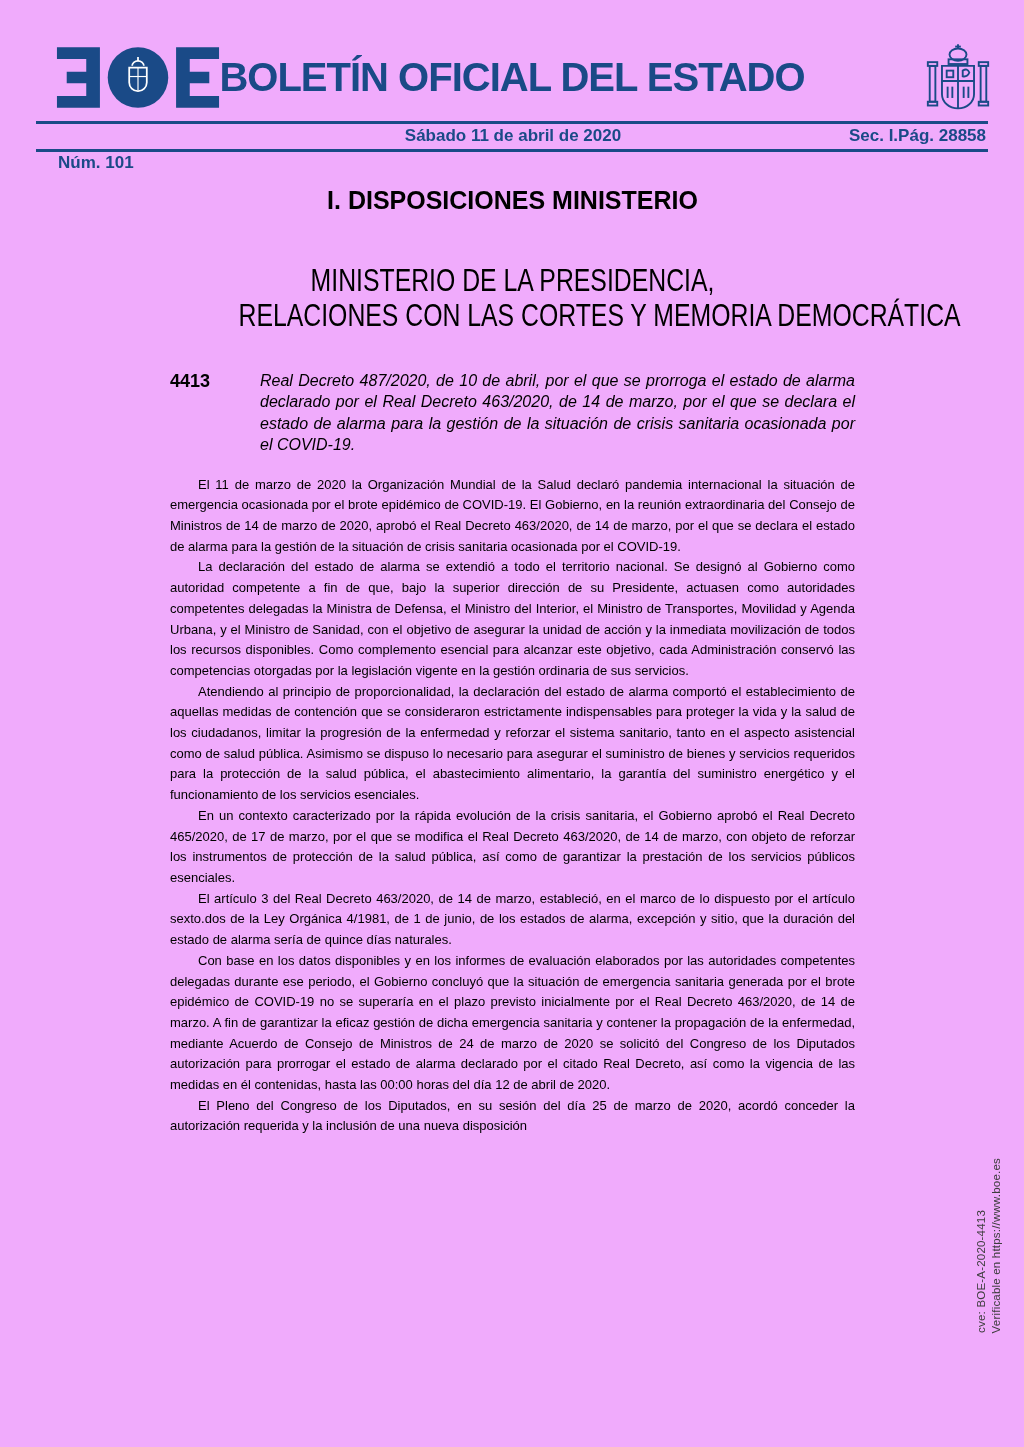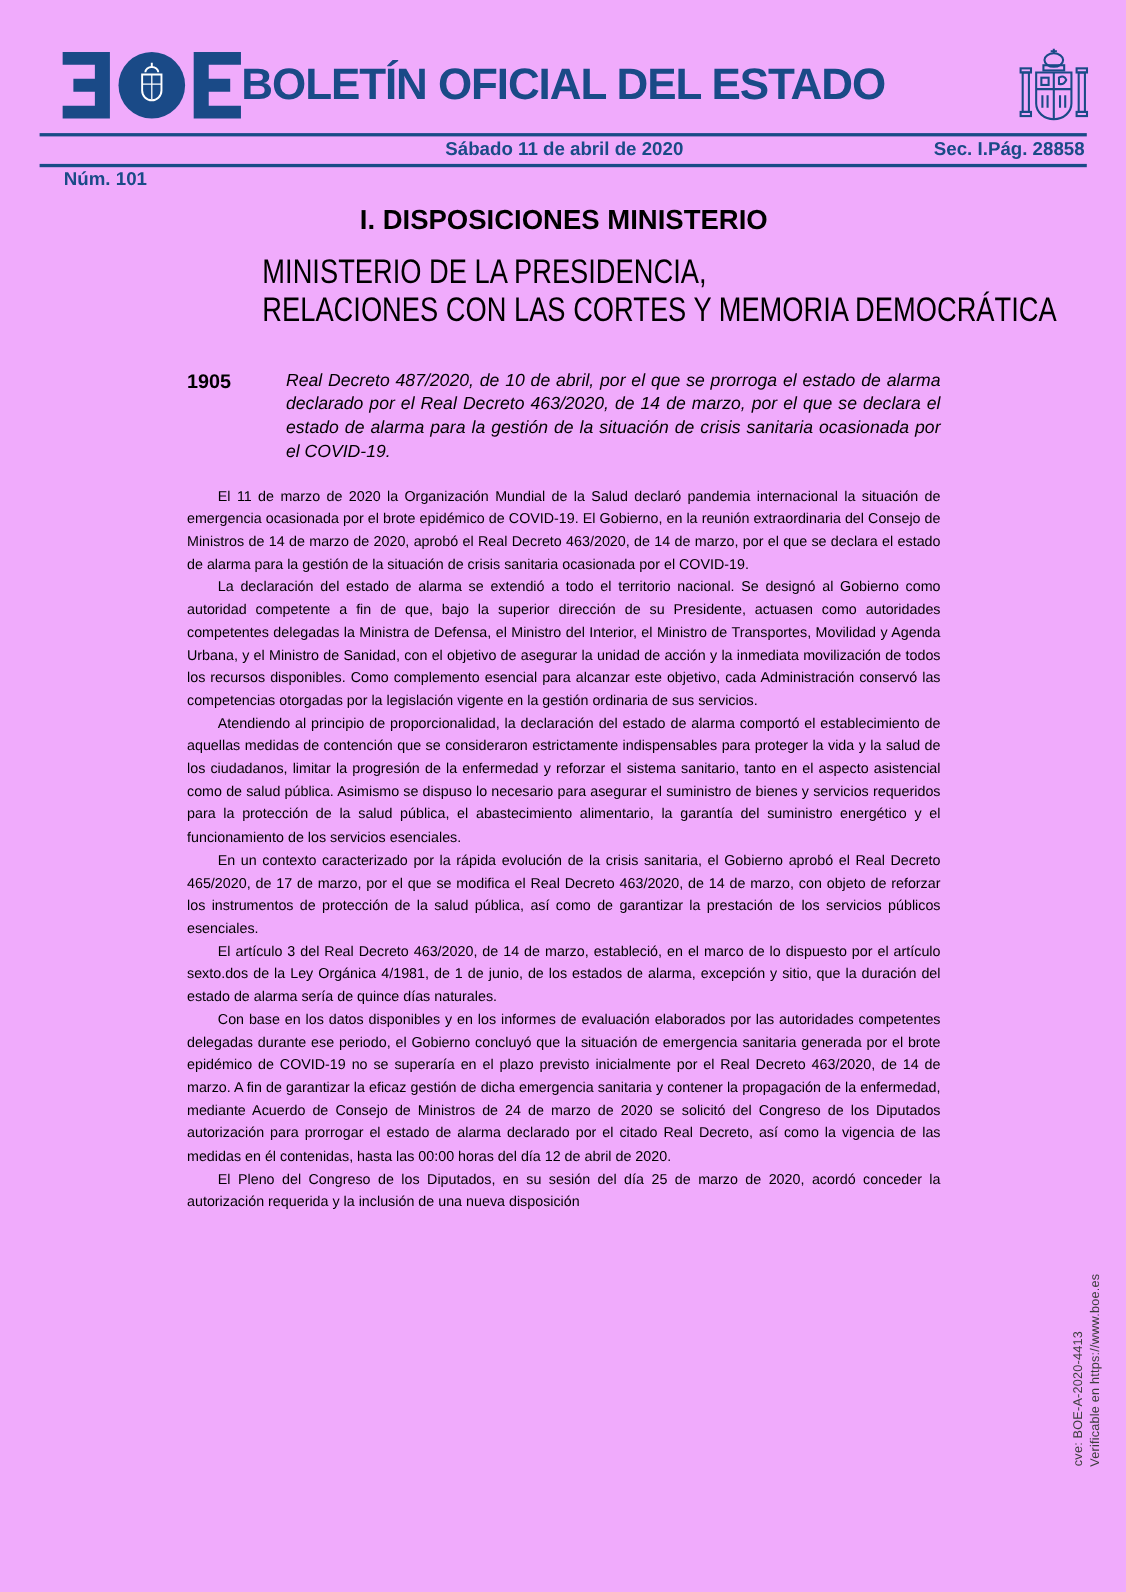--- a/index.html
+++ b/index.html
@@ -33,21 +33,21 @@
   .meta-issue { position: absolute; left: 18px; top: 0; margin-top: 27px; }
   .meta-date { position: absolute; left: 50%; top: 0; transform: translateX(-50%); white-space: nowrap; }
   .meta-secpage { position: absolute; right: 0; top: 0; white-space: nowrap; }
   .meta-secpage .sec { }
   
   .content { position: absolute; left: 170px; width: 685px; top: 186px; }
   .section-heading {
     margin: 0 0 0 0; text-align: center;
     font-size: 25px; font-weight: bold; color: #000;
   }
-  .ministry { margin-top: 14px; }
+  .ministry { margin-top: 48px; text-align: center; }
   .ministry-line {
     display: block; font-size: 31px; font-weight: 400; line-height: 35px;
     white-space: nowrap; transform: scaleX(0.8); transform-origin: 50% 50%;
   }
   .item { position: relative; margin-top: 37px; padding-left: 90px; }
   .item-number { position: absolute; left: 0; top: 1px; font-size: 18px; font-weight: bold; }
   .item-summary {
     margin: 0; font-style: italic; font-size: 16px; line-height: 21.4px;
     text-align: justify;
   }
@@ -120,21 +120,21 @@
 
   <main class="content">
     <h2 class="section-heading">I. DISPOSICIONES MINISTERIO</h2>
 
     <div class="ministry">
       <span class="ministry-line">MINISTERIO DE LA PRESIDENCIA,</span>
       <span class="ministry-line">RELACIONES CON LAS CORTES Y MEMORIA DEMOCRÁTICA</span>
     </div>
 
     <div class="item">
-      <span class="item-number">1905</span>
+      <span class="item-number">4413</span>
       <p class="item-summary">Real Decreto 487/2020, de 10 de abril, por el que se prorroga el estado de alarma declarado por el Real Decreto 463/2020, de 14 de marzo, por el que se declara el estado de alarma para la gestión de la situación de crisis sanitaria ocasionada por el COVID-19.</p>
     </div>
 
     <div class="body-text">
       <p>El 11 de marzo de 2020 la Organización Mundial de la Salud declaró pandemia internacional la situación de emergencia ocasionada por el brote epidémico de COVID-19. El Gobierno, en la reunión extraordinaria del Consejo de Ministros de 14 de marzo de 2020, aprobó el Real Decreto 463/2020, de 14 de marzo, por el que se declara el estado de alarma para la gestión de la situación de crisis sanitaria ocasionada por el COVID-19.</p>
       <p>La declaración del estado de alarma se extendió a todo el territorio nacional. Se designó al Gobierno como autoridad competente a fin de que, bajo la superior dirección de su Presidente, actuasen como autoridades competentes delegadas la Ministra de Defensa, el Ministro del Interior, el Ministro de Transportes, Movilidad y Agenda Urbana, y el Ministro de Sanidad, con el objetivo de asegurar la unidad de acción y la inmediata movilización de todos los recursos disponibles. Como complemento esencial para alcanzar este objetivo, cada Administración conservó las competencias otorgadas por la legislación vigente en la gestión ordinaria de sus servicios.</p>
       <p>Atendiendo al principio de proporcionalidad, la declaración del estado de alarma comportó el establecimiento de aquellas medidas de contención que se consideraron estrictamente indispensables para proteger la vida y la salud de los ciudadanos, limitar la progresión de la enfermedad y reforzar el sistema sanitario, tanto en el aspecto asistencial como de salud pública. Asimismo se dispuso lo necesario para asegurar el suministro de bienes y servicios requeridos para la protección de la salud pública, el abastecimiento alimentario, la garantía del suministro energético y el funcionamiento de los servicios esenciales.</p>
       <p>En un contexto caracterizado por la rápida evolución de la crisis sanitaria, el Gobierno aprobó el Real Decreto 465/2020, de 17 de marzo, por el que se modifica el Real Decreto 463/2020, de 14 de marzo, con objeto de reforzar los instrumentos de protección de la salud pública, así como de garantizar la prestación de los servicios públicos esenciales.</p>
       <p>El artículo 3 del Real Decreto 463/2020, de 14 de marzo, estableció, en el marco de lo dispuesto por el artículo sexto.dos de la Ley Orgánica 4/1981, de 1 de junio, de los estados de alarma, excepción y sitio, que la duración del estado de alarma sería de quince días naturales.</p>
       <p>Con base en los datos disponibles y en los informes de evaluación elaborados por las autoridades competentes delegadas durante ese periodo, el Gobierno concluyó que la situación de emergencia sanitaria generada por el brote epidémico de COVID-19 no se superaría en el plazo previsto inicialmente por el Real Decreto 463/2020, de 14 de marzo. A fin de garantizar la eficaz gestión de dicha emergencia sanitaria y contener la propagación de la enfermedad, mediante Acuerdo de Consejo de Ministros de 24 de marzo de 2020 se solicitó del Congreso de los Diputados autorización para prorrogar el estado de alarma declarado por el citado Real Decreto, así como la vigencia de las medidas en él contenidas, hasta las 00:00 horas del día 12 de abril de 2020.</p>

